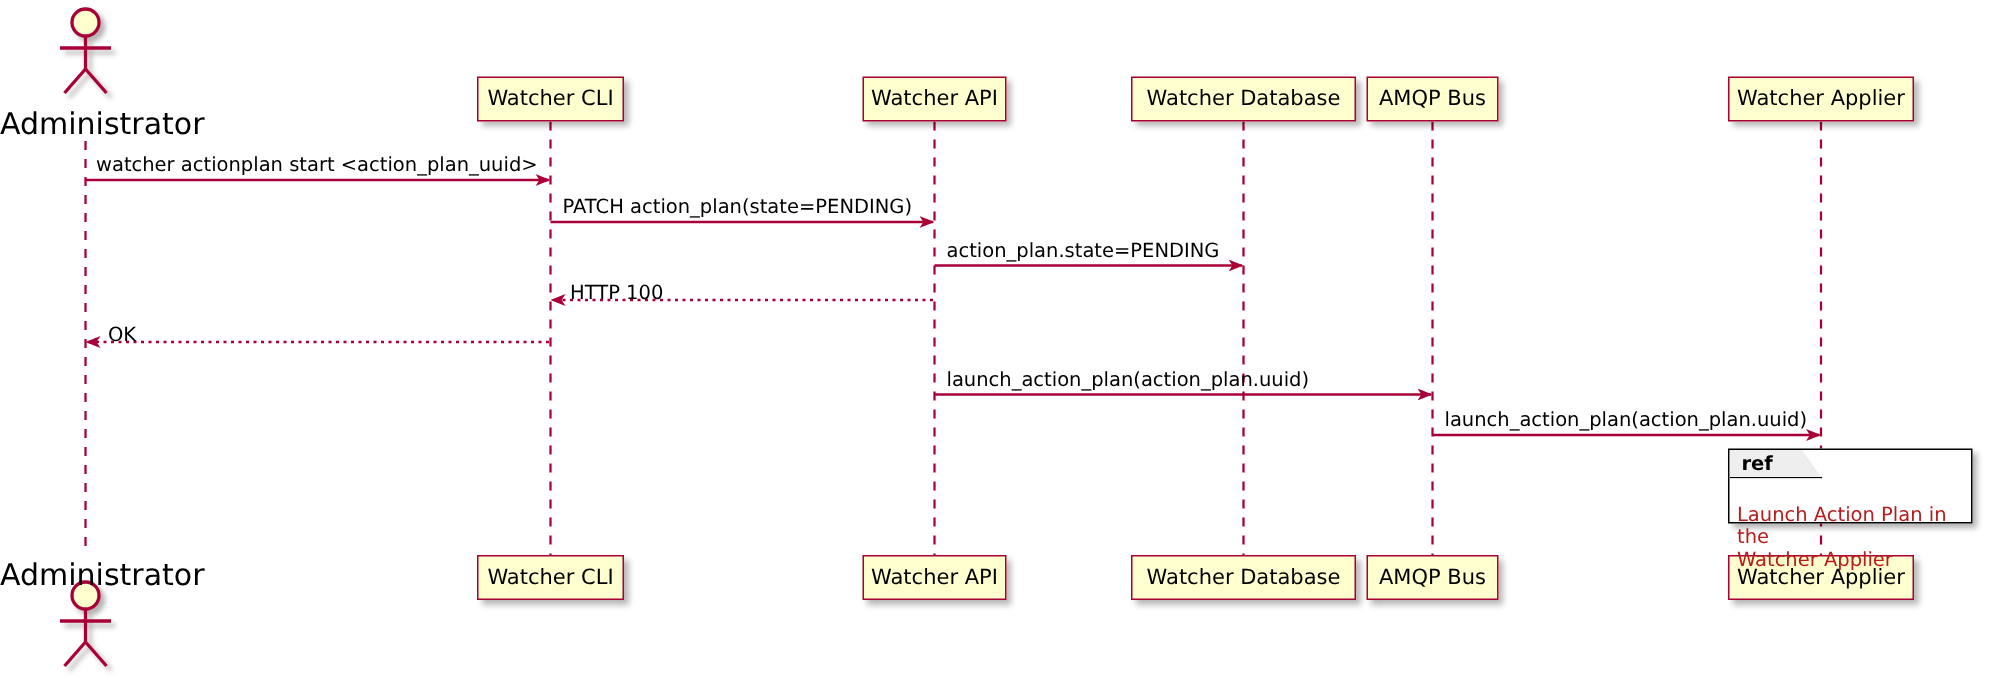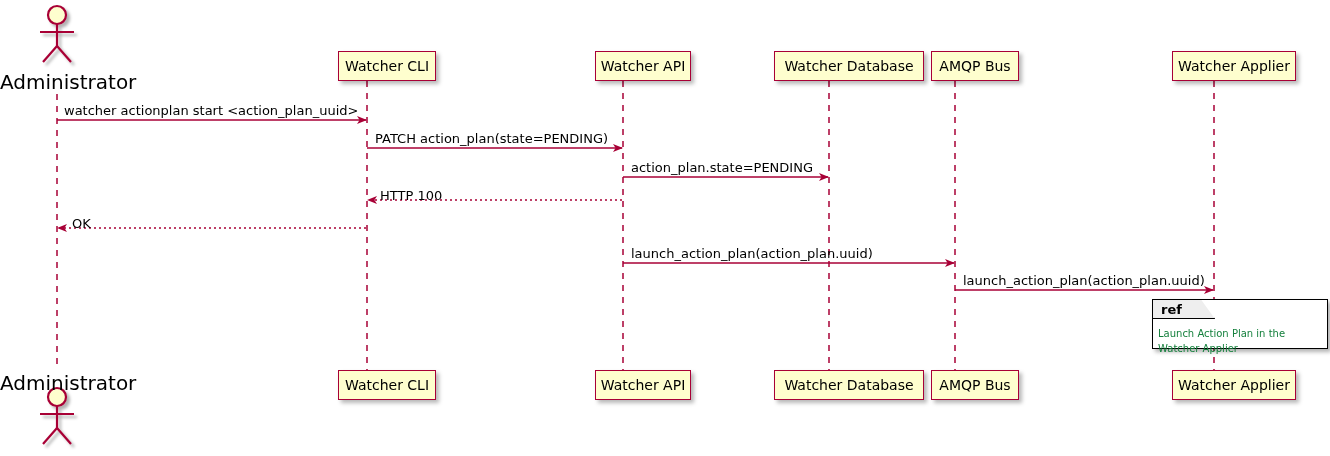--- a/index.html
+++ b/index.html
@@ -32,21 +32,20 @@
     border: 1.5px solid #A80036;
     color: #000000;
     font-size: 14px;
     line-height: 1;
     display: flex;
     align-items: center;
     justify-content: center;
     height: 30px;
     box-shadow: 3px 3px 4px rgba(0,0,0,0.28);
     white-space: nowrap;
-    margin-left: 20px;
   }
   .actor-label {
     position: absolute;
     font-size: 20px;
     color: #000000;
     white-space: nowrap;
     text-align: center;
   }
   .msg-label {
     position: absolute;
@@ -79,24 +78,24 @@
     position: absolute;
     left: 8px;
     top: 2px;
     font-size: 13px;
     font-weight: bold;
     color: #000000;
   }
   .ref-body {
     position: absolute;
     left: 5px;
-    top: 26px;
-    font-size: 10px;
+    top: 36px;
+    font-size: 13px;
     line-height: 15px;
-    color: #15803d;
+    color: #b91c1c;
   }
 </style>
 </head>
 <body>
 
 <div id="diagram">
 
   <svg class="layer" viewBox="0 0 1330 456" xmlns="http://www.w3.org/2000/svg">
     <defs>
       <marker id="arrowR" markerWidth="10" markerHeight="8" refX="9" refY="4" orient="auto" markerUnits="userSpaceOnUse">
@@ -162,21 +161,21 @@
   <div class="participant" style="left:1152px; top:370px; width:124px;">Watcher Applier</div>
 
   <div class="msg-label" style="left:375px; top:131px;">PATCH action_plan(state=PENDING)</div>
   <div class="msg-label" style="left:64px;  top:103px;">watcher actionplan start &lt;action_plan_uuid&gt;</div>
   <div class="msg-label" style="left:631px; top:160px;">action_plan.state=PENDING</div>
   <div class="msg-label" style="left:380px; top:188px;">HTTP 100</div>
   <div class="msg-label" style="left:72px;  top:216px;">OK</div>
   <div class="msg-label" style="left:631px; top:246px;">launch_action_plan(action_plan.uuid)</div>
   <div class="msg-label" style="left:963px; top:273px;">launch_action_plan(action_plan.uuid)</div>
 
-  <div class="ref-box" style="left:1152px; top:299px; width:176px; height:50px;">
+  <div class="ref-box" style="left:1152px; top:299px; width:163px; height:50px;">
     <div class="ref-tab"></div>
     <div class="ref-tab-text">ref</div>
     <div class="ref-body">
       <div>Launch Action Plan in the</div>
       <div>Watcher Applier</div>
     </div>
   </div>
 
 </div>
 

